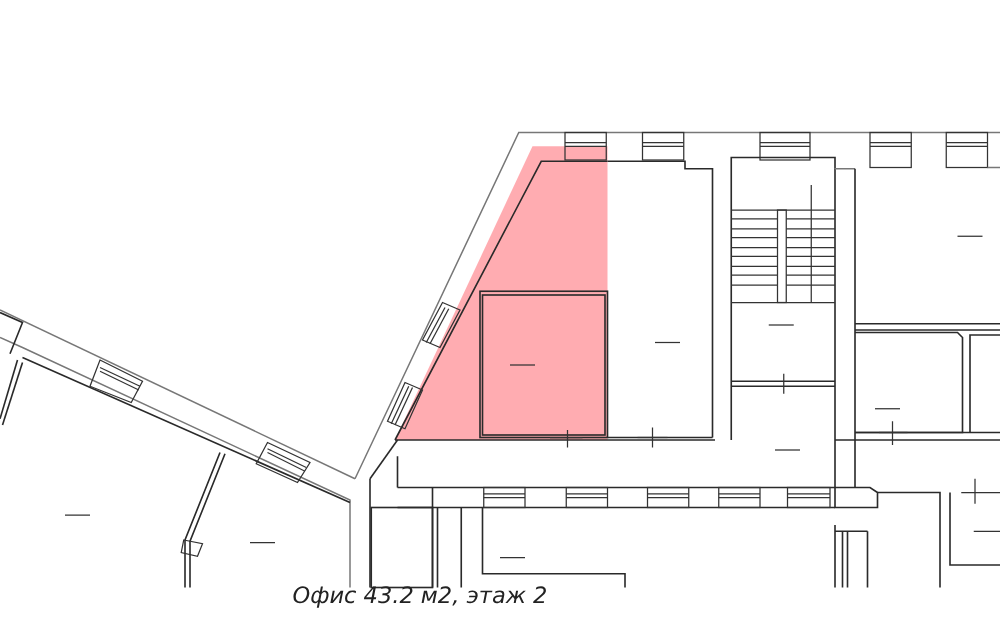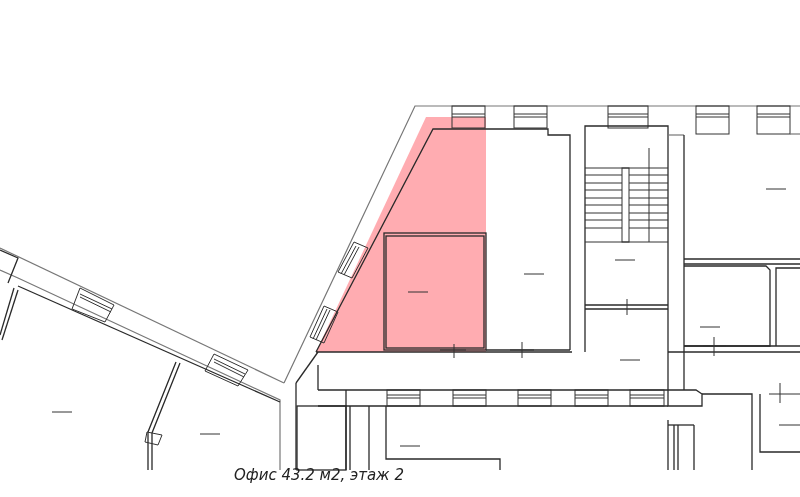--- a/index.html
+++ b/index.html
@@ -6,21 +6,21 @@
     body { width: 800px; height: 497px; position: relative; overflow: hidden; font-family: "DejaVu Sans", sans-serif; }
     #plan { position: absolute; left: 0; top: 0; width: 800px; height: 497px; }
     .wall { fill: none; stroke: #2a2a2a; stroke-width: 1.3; }
     .wall-g { fill: none; stroke: #777777; stroke-width: 1.2; }
     .win { fill: none; stroke: #333333; stroke-width: 1; }
     .mark { stroke: #333333; stroke-width: 1; }
     .hl { fill: #ff9ea3; opacity: 0.85; }
     .caption {
       position: absolute; left: 234px; top: 466px;
       font-family: "DejaVu Sans", sans-serif; font-style: italic;
-      font-size: 15px; color: #222222; white-space: nowrap;
+      font-size: 18px; color: #222222; white-space: nowrap;
     }
   </style>
 </head>
 <body>
 
 <svg id="plan" viewBox="0 0 800 497" xmlns="http://www.w3.org/2000/svg">
 
   <polygon class="hl" points="426,117 486,117 486,352 316,352"></polygon>
 
   <g>

